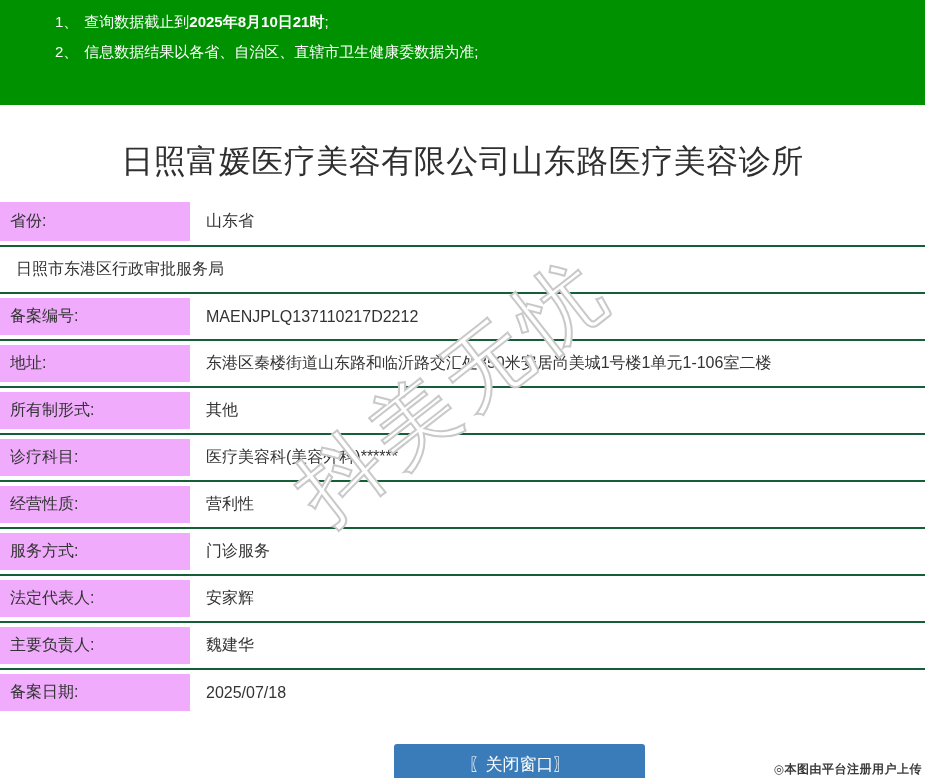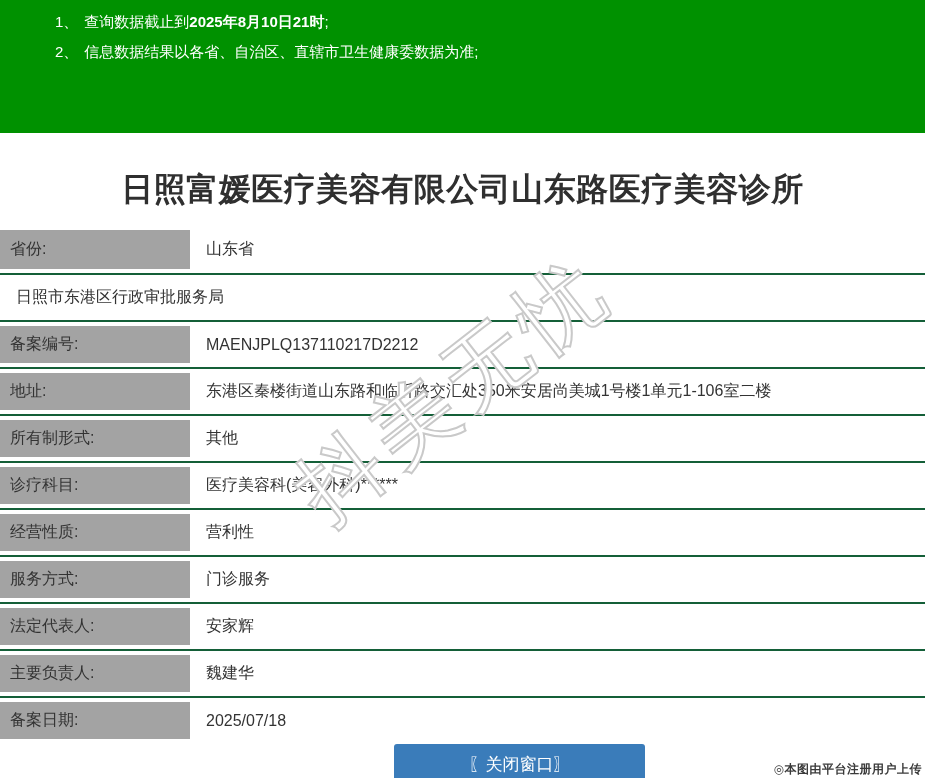--- a/index.html
+++ b/index.html
@@ -5,58 +5,58 @@
   * { margin: 0; padding: 0; box-sizing: border-box; }
   html, body {
     width: 925px; height: 778px;
     overflow: hidden;
     background: #ffffff;
     font-family: "Liberation Sans", "DejaVu Sans", sans-serif;
     position: relative;
   }
   
   .notice-bar {
-    width: 925px; height: 133px;
+    width: 925px; height: 105px;
     background: #009100;
     color: #ffffff;
     padding: 7px 0 0 55px;
     font-size: 15px;
     line-height: 30px;
   }
   .notice-line { white-space: nowrap; }
   .notice-line .num { margin-right: 6px; }
   .notice-line .seg-bold { font-weight: bold; }
   
   .page-title {
     margin-top: 33px;
     height: 46px;
     line-height: 46px;
     text-align: center;
     font-size: 32px;
-    font-weight: 700;
+    font-weight: 400;
     color: #2f2f2f;
     letter-spacing: 0.5px;
   }
   
   .record-table {
     margin-top: 14px;
     width: 925px;
   }
   .record-row {
     display: flex;
     height: 47px;
     align-items: stretch;
   }
   .record-row + .record-row {
     border-top: 2px solid #145f38;
   }
   .record-label {
     width: 190px;
     margin: 4px 0;
-    background: #a3a3a3;
+    background: #f0abfc;
     padding-left: 10px;
     display: flex;
     align-items: center;
     font-size: 16px;
     color: #333333;
     flex-shrink: 0;
   }
   .record-value {
     flex: 1;
     padding-left: 16px;

